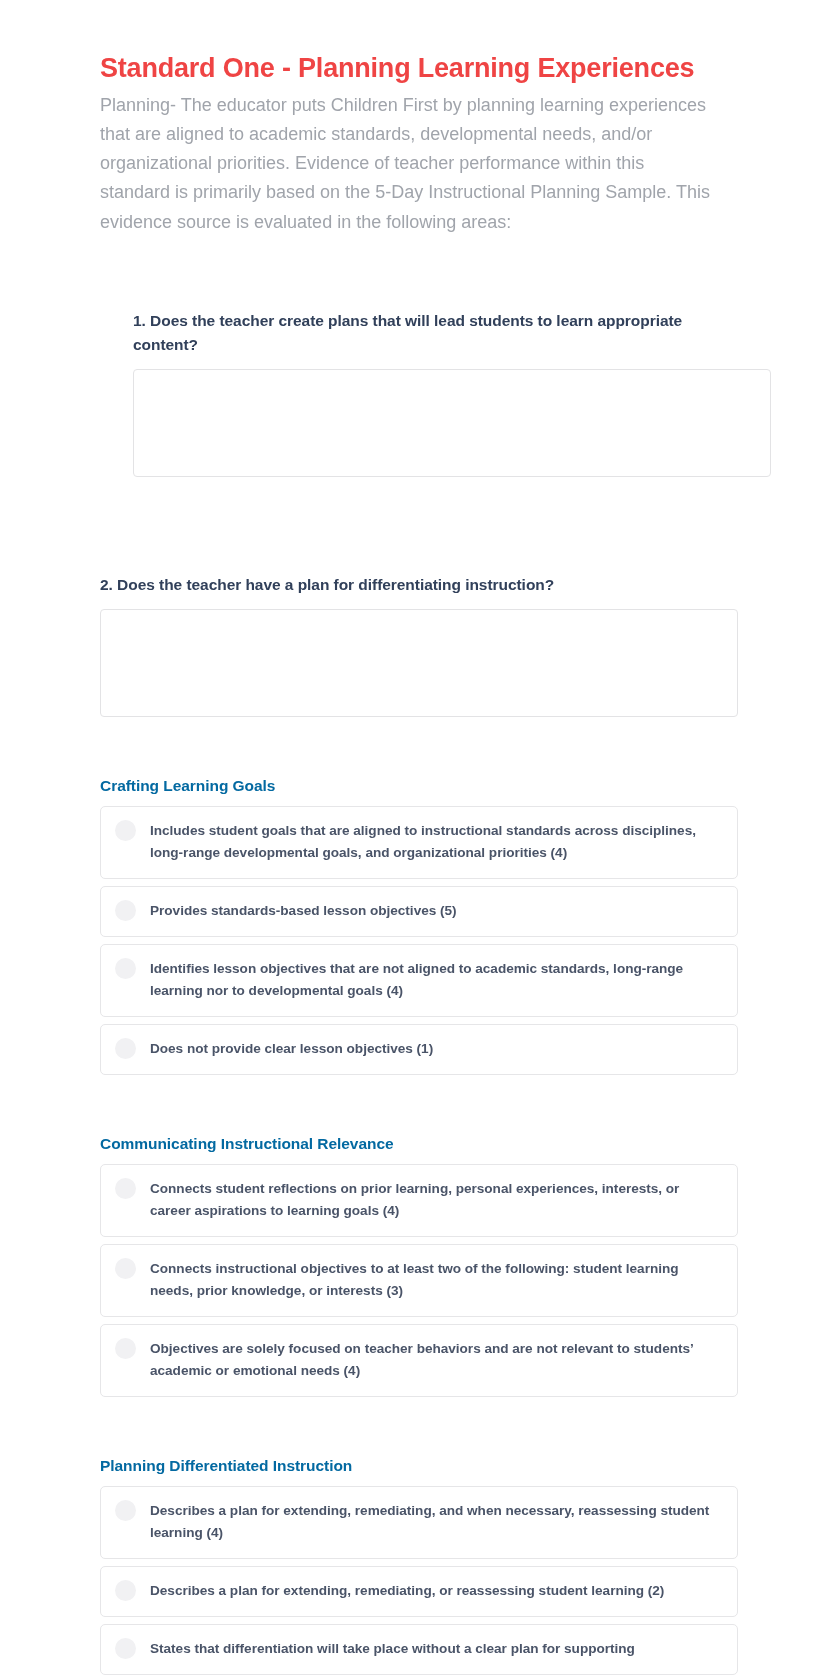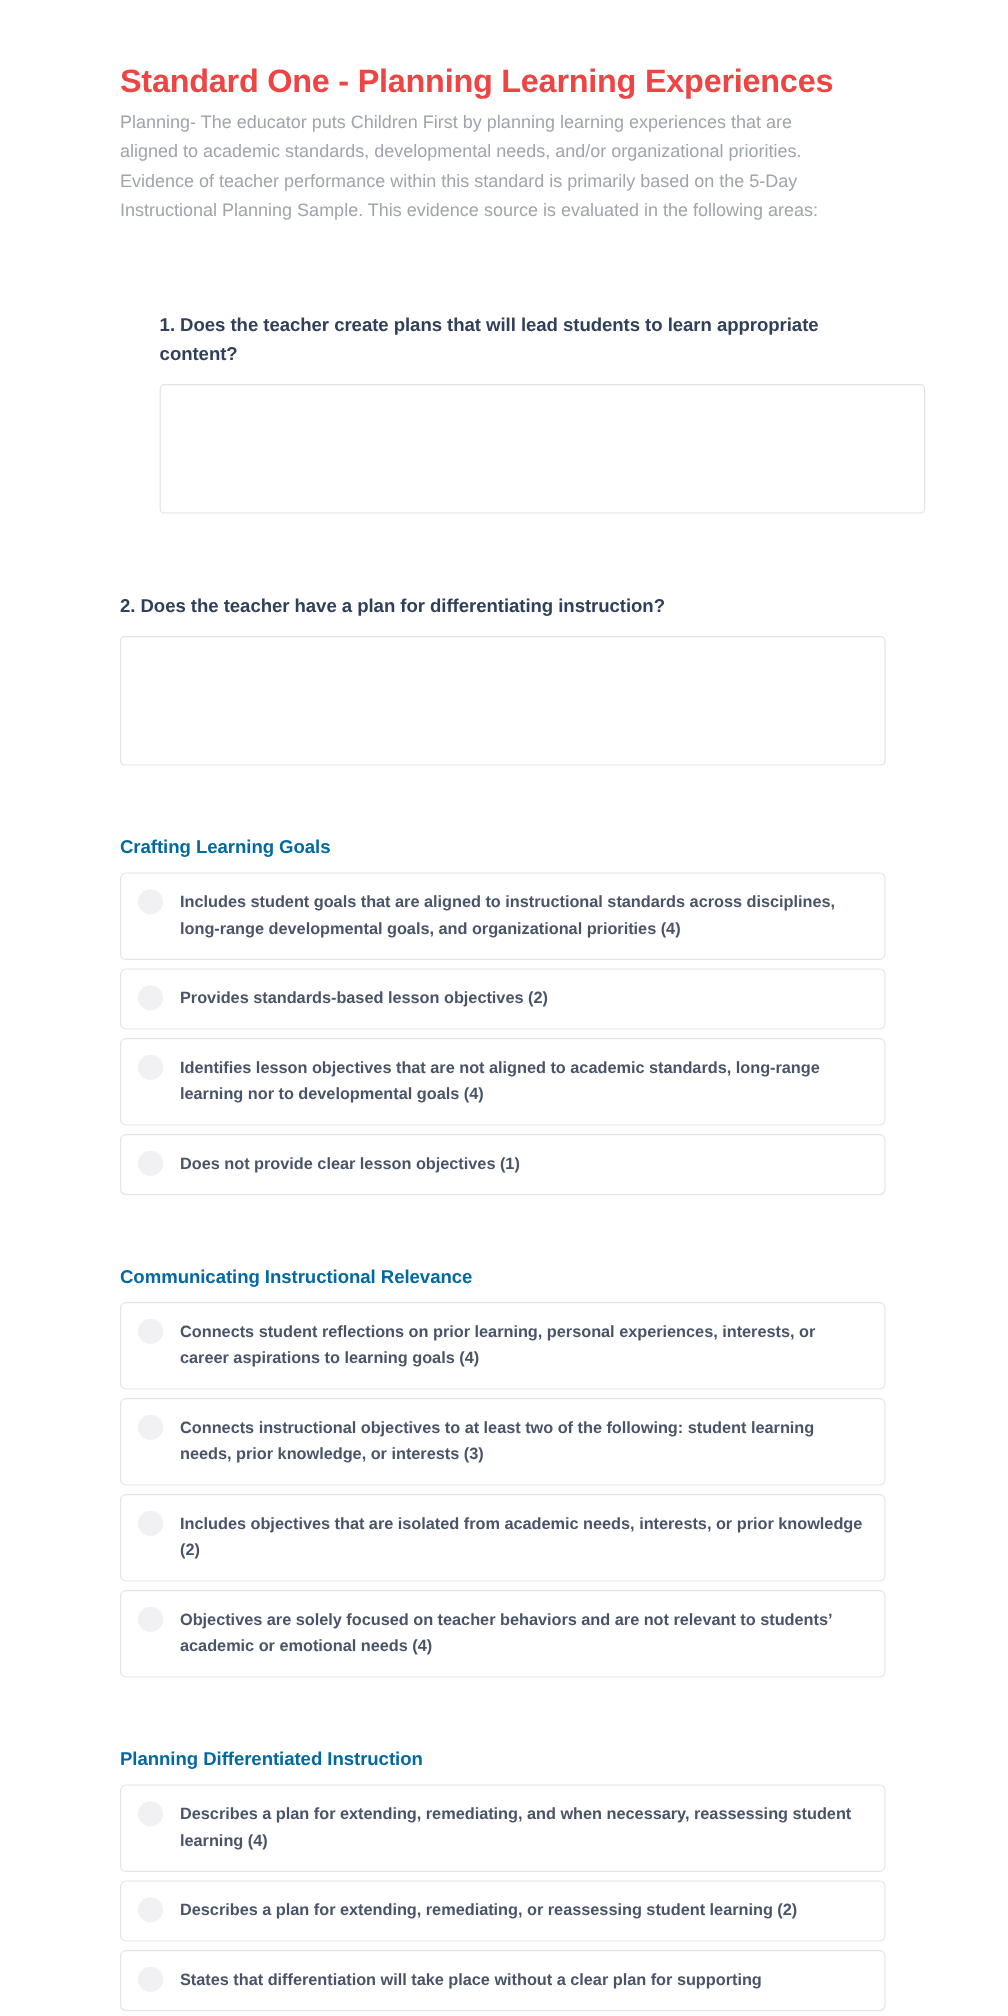--- a/index.html
+++ b/index.html
@@ -23,29 +23,29 @@
   }
   .form-title {
     font-size: 27px;
     line-height: 1.22;
     font-weight: 700;
     color: #ef4444;
     letter-spacing: -0.2px;
     margin: 0 0 6px 0;
   }
   .form-description {
-    font-size: 15px;
+    font-size: 18px;
     line-height: 1.62;
     color: #a0a4ab;
     font-weight: 400;
     margin: 0;
     max-width: 612px;
   }
   .q-block {
-    margin-top: 66px;
+    margin-top: 96px;
   }
   .q-block.first {
     margin-top: 72px;
     padding-left: 33px;
   }
   .q-label {
     font-size: 15.5px;
     font-weight: 700;
     color: #31405a;
     line-height: 1.55;
@@ -130,21 +130,21 @@
 
   <div class="rubric-group">
     <div class="rubric-title">Crafting Learning Goals</div>
 
     <div class="option-card">
       <span class="radio-dot"></span>
       <span class="option-text">Includes student goals that are aligned to instructional standards across disciplines, long-range developmental goals, and organizational priorities (4)</span>
     </div>
     <div class="option-card">
       <span class="radio-dot"></span>
-      <span class="option-text">Provides standards-based lesson objectives (2)</span>
+      <span class="option-text">Provides standards-based lesson objectives (5)</span>
     </div>
     <div class="option-card">
       <span class="radio-dot"></span>
       <span class="option-text">Identifies lesson objectives that are not aligned to academic standards, long-range learning nor to developmental goals (4)</span>
     </div>
     <div class="option-card">
       <span class="radio-dot"></span>
       <span class="option-text">Does not provide clear lesson objectives (1)</span>
     </div>
   </div>
@@ -152,24 +152,20 @@
   <div class="rubric-group">
     <div class="rubric-title">Communicating Instructional Relevance</div>
 
     <div class="option-card">
       <span class="radio-dot"></span>
       <span class="option-text">Connects student reflections on prior learning, personal experiences, interests, or career aspirations to learning goals (4)</span>
     </div>
     <div class="option-card">
       <span class="radio-dot"></span>
       <span class="option-text">Connects instructional objectives to at least two of the following: student learning needs, prior knowledge, or interests (3)</span>
-    </div>
-    <div class="option-card">
-      <span class="radio-dot"></span>
-      <span class="option-text">Includes objectives that are isolated from academic needs, interests, or prior knowledge (2)</span>
     </div>
     <div class="option-card">
       <span class="radio-dot"></span>
       <span class="option-text">Objectives are solely focused on teacher behaviors and are not relevant to students’ academic or emotional needs (4)</span>
     </div>
   </div>
 
   <div class="rubric-group">
     <div class="rubric-title">Planning Differentiated Instruction</div>
 

